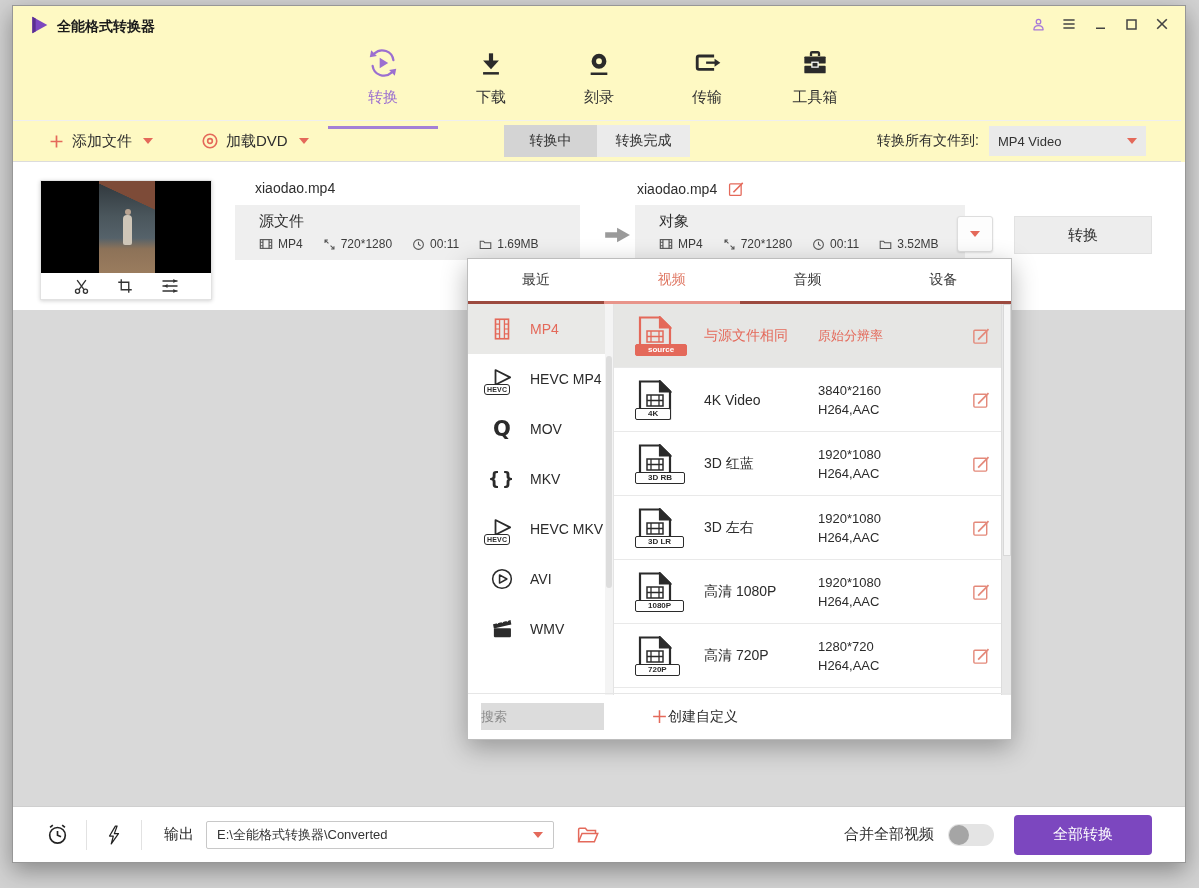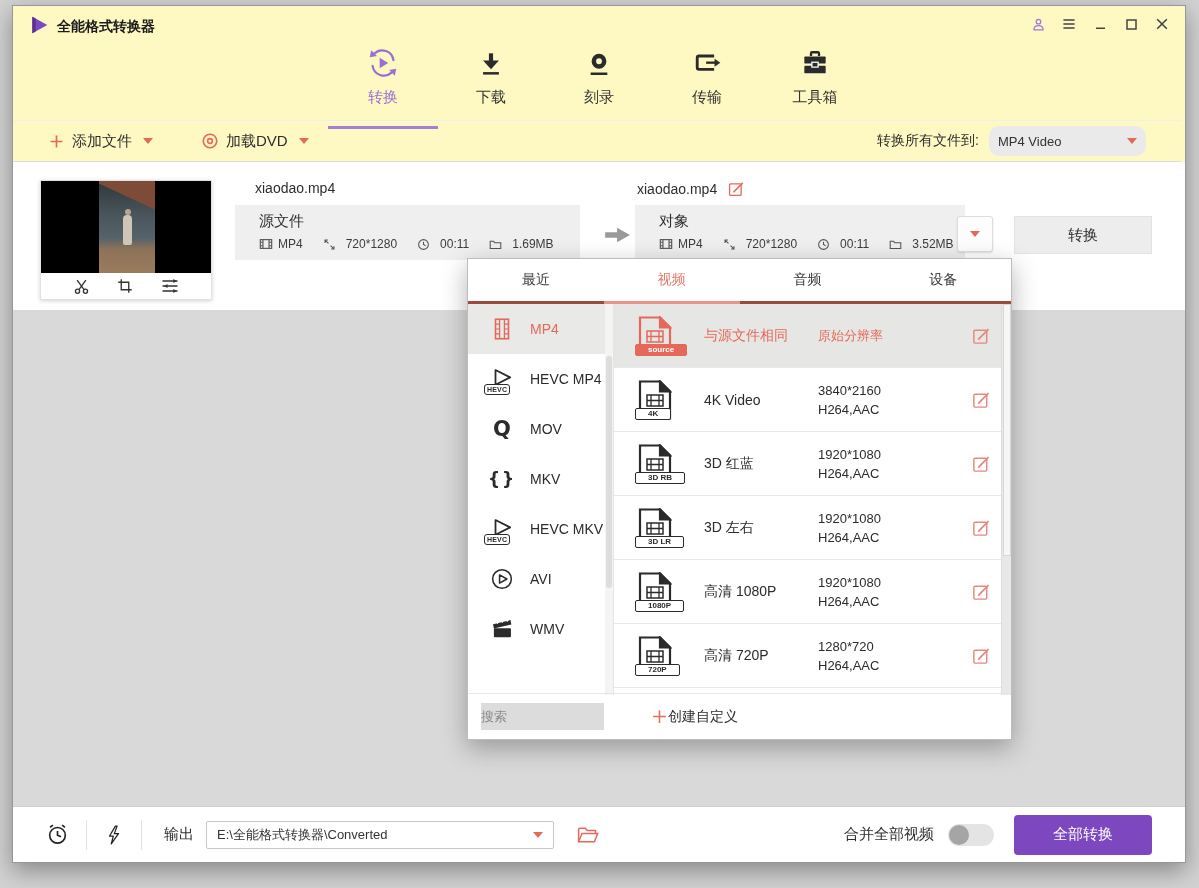--- a/index.html
+++ b/index.html
@@ -24,21 +24,21 @@
 
   
   .toolbar { position:absolute; top:114px; left:0; right:4px; height:42px; border-top:1px solid #efefef; border-bottom:1px solid #dcdcdc; display:flex; align-items:center; }
   .tool-link { display:flex; align-items:center; gap:7px; font-size:15px; color:#2e2e2e; cursor:default; }
   .tool-link.first { margin-left:35px; }
   .tool-link.second { margin-left:48px; }
   .center-tabs { position:absolute; left:50%; transform:translateX(-50%); display:flex; }
   .ctab { width:93px; height:32px; display:flex; align-items:center; justify-content:center; font-size:14px; color:#333; background:#ebebeb; }
   .ctab.on { background:#d4d4d4; }
   .convert-all { position:absolute; right:35px; display:flex; align-items:center; gap:10px; font-size:14px; color:#2e2e2e; }
-  .select-gray { width:157px; height:30px; background:#eaeaea; display:flex; align-items:center; padding:0 9px; font-size:13px; color:#333; justify-content:space-between;border-radius:10px; }
+  .select-gray { width:157px; height:30px; background:#eaeaea; display:flex; align-items:center; padding:0 9px; font-size:13px; color:#333; justify-content:space-between; }
 
   
   .filerow { position:absolute; top:156px; left:0; right:0; height:148px; background:#fff; }
   .thumb { position:absolute; left:27px; top:18px; width:172px; height:120px; border:1px solid #e2e2e2; box-shadow:0 1px 4px rgba(0,0,0,.18); background:#fff; }
   .thumb-video { position:relative; width:100%; height:92px; background:#000; overflow:hidden; }
   .thumb-art { position:absolute; left:58px; top:0; width:56px; height:92px;
       background:
         linear-gradient(205deg, #7d4b38 0 24%, rgba(0,0,0,0) 24.5%),
         linear-gradient(180deg, #30373c 0%, #4a565c 38%, #55626a 62%, #8d7258 74%, #9a7c5e 100%); }
   .thumb-person { position:absolute; left:24px; top:34px; width:9px; height:30px; background:#cfc6b8; border-radius:4px 4px 2px 2px; }
@@ -46,21 +46,21 @@
   .thumb-strip { height:26px; display:flex; align-items:center; justify-content:space-around; padding:0 18px; background:#fff; }
   .fname { font-size:14px; color:#2e2e2e; }
   .src-name { position:absolute; left:242px; top:18px; }
   .tgt-name { position:absolute; left:624px; top:18px; display:flex; align-items:center; gap:10px; }
   .panel { position:absolute; top:43px; height:55px; background:#efefef; padding:7px 0 0 24px; }
   .panel-src { left:222px; width:345px; }
   .panel-tgt { left:622px; width:330px; }
   .ptitle { font-size:15px; color:#2e2e2e; }
   .meta { display:flex; align-items:center; margin-top:6px; gap:6px; }
   .meta .m { display:flex; align-items:center; gap:5px; font-size:12px; color:#3c3c3c; }
-  .meta .m + .m { margin-left:14px;gap:10px; }
+  .meta .m + .m { margin-left:14px; }
   .flow-arrow { position:absolute; left:590px; top:62px; }
   .tgt-drop { position:absolute; left:944px; top:54px; width:36px; height:36px; background:#fdfdfd; border:1px solid #ddd; border-radius:3px; box-shadow:0 1px 2px rgba(0,0,0,.12); display:flex; align-items:center; justify-content:center; }
   .convert-btn { position:absolute; left:1001px; top:54px; width:138px; height:38px; background:#ededed; border:1px solid #e2e2e2; display:flex; align-items:center; justify-content:center; font-size:15px; color:#2e2e2e; cursor:default; }
 
   .content { position:absolute; top:304px; left:0; right:0; bottom:56px; background:#d9d9d9; }
 
   
   .popup { position:absolute; left:454px; top:252px; width:545px; height:482px; background:#fff; border:1px solid #bdbdbd; box-shadow:0 8px 24px rgba(0,0,0,.3); z-index:20; }
   .p-tabs { position:absolute; top:0; left:0; right:0; height:45px; display:flex; }
   .p-tab { flex:1; display:flex; align-items:center; justify-content:center; font-size:14px; color:#3a3a3a; border-bottom:3px solid #9c4a3f; cursor:default; }
@@ -218,20 +218,24 @@
       <span class="caret" style="margin-left:4px"></span>
     </div>
     <div class="tool-link second">
       <svg viewBox="0 0 20 20" width="18" height="18" fill="none" stroke="#e4695a" stroke-width="1.8">
           <circle cx="10" cy="10" r="7.5"></circle>
           <circle cx="10" cy="10" r="2.6"></circle>
         </svg>
       <span>加载DVD</span>
       <span class="caret" style="margin-left:4px"></span>
     </div>
+    <div class="center-tabs">
+      <div class="ctab on">转换中</div>
+      <div class="ctab">转换完成</div>
+    </div>
     <div class="convert-all">
       <span>转换所有文件到:</span>
       <div class="select-gray">
         <span>MP4 Video</span>
         <span class="caret"></span>
       </div>
     </div>
   </div>
 
   <div class="filerow">

